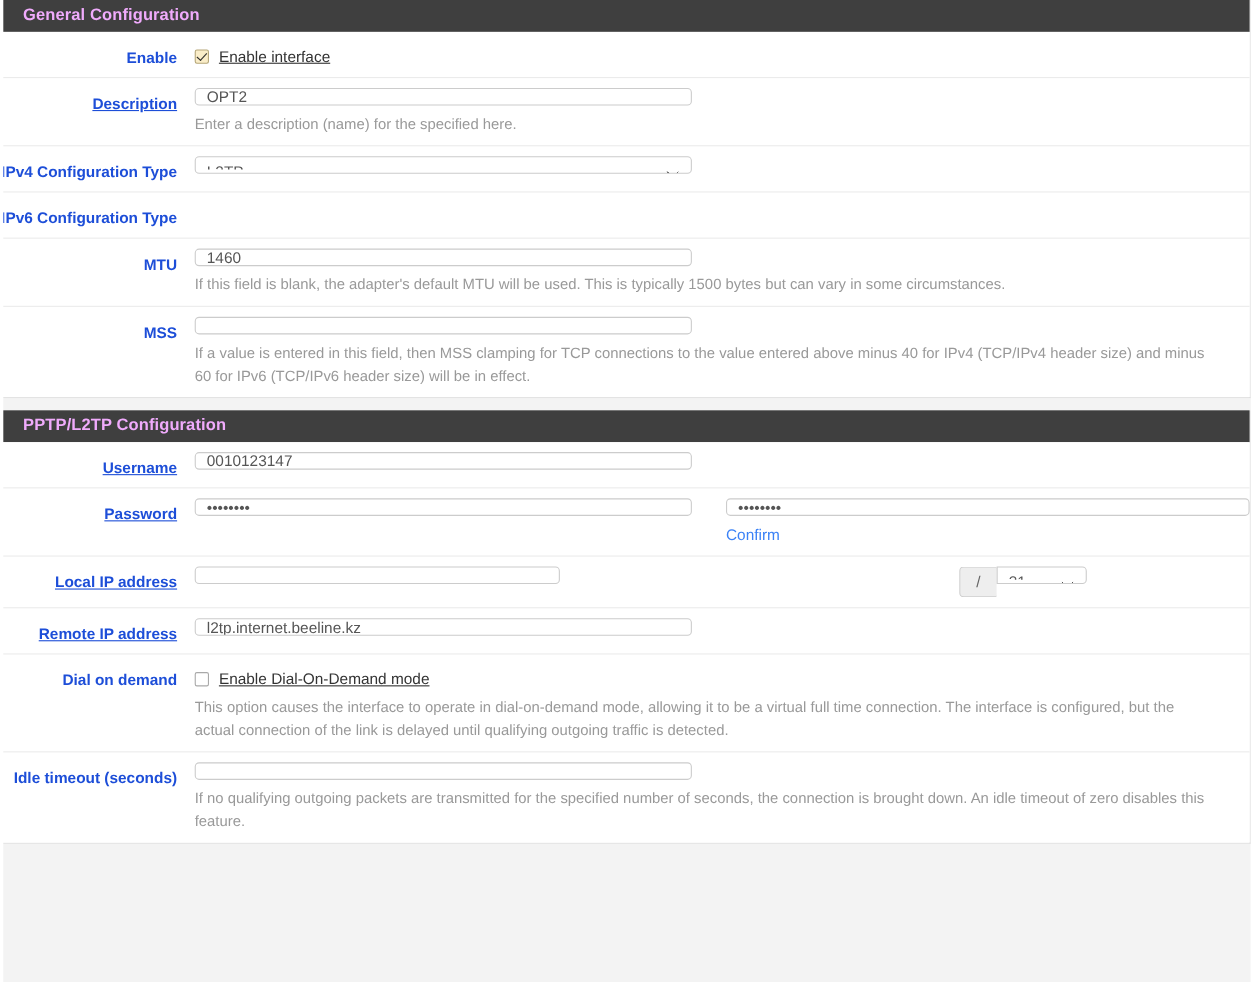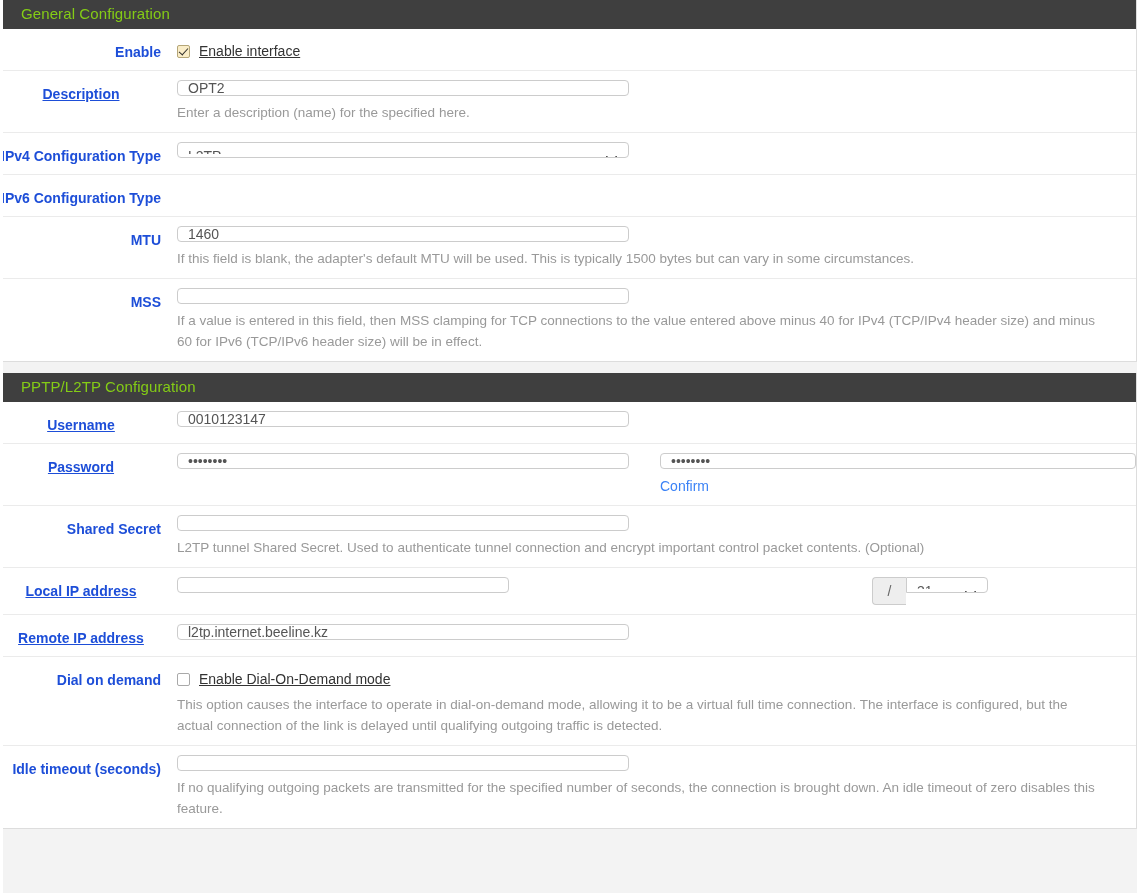--- a/index.html
+++ b/index.html
@@ -11,23 +11,23 @@
     font-size: 14px;
     color: #333333;
     overflow: hidden;
   }
   .page { width: 1137px; height: 893px; position: relative; background:#f3f3f3; }
 
   
   .panel { background:#ffffff; border:1px solid #dddddd; border-top:none; }
   .panel-heading {
     background:#3f3f3f;
-    color:#84cc16;
+    color:#f0abfc;
     font-size:15px;
-    font-weight:normal;
+    font-weight:bold;
     padding:6px 0 7px 20px;
     line-height:16px;
     letter-spacing:.1px;
   }
   .panel-body { background:#ffffff; }
 
   
   .form-row {
     display:flex;
     align-items:flex-start;
@@ -41,21 +41,21 @@
     width:176px;
     flex:0 0 176px;
     text-align:right;
     padding-right:16px;
     padding-top:6px;
     font-weight:bold;
     font-size:14px;
     color:#1d4ed8;
     line-height:17px;
   }
-  .col-label.req { text-decoration: underline; text-align: center; }
+  .col-label.req { text-decoration: underline; }
 
   .col-field {
     flex:1 1 auto;
     padding-right:0px;
     min-width:0;
   }
 
   
   .form-control {
     display:block;
@@ -219,27 +219,20 @@
               <div class="pw-row">
                 <input class="form-control w-main" type="text" readonly="" value="••••••••" style="">
                 <div class="pw-confirm-wrap">
                   <input class="form-control" type="text" readonly="" value="••••••••" style="width: 100%;">
                   <div class="confirm-text">Confirm</div>
                 </div>
               </div>
             </div>
           </div>
           <div class="form-row">
-            <div class="col-label">Shared Secret</div>
-            <div class="col-field">
-              <input class="form-control w-main" type="text" style="">
-              <div class="help-block">L2TP tunnel Shared Secret. Used to authenticate tunnel connection and encrypt important control packet contents. (Optional)</div>
-            </div>
-          </div>
-          <div class="form-row">
             <div class="col-label req">Local IP address</div>
             <div class="col-field">
               <div class="row-local">
                 <div class="local-left">
                   <input class="form-control w-local" type="text" style="">
                 </div>
                 <div class="local-right">
                   <span class="addon">/</span>
                   <select class="form-control subnet-select"><option>32</option><option selected="">31</option><option>30</option><option>29</option><option>28</option><option>27</option><option>26</option><option>24</option><option>16</option><option>8</option></select>
                 </div>

